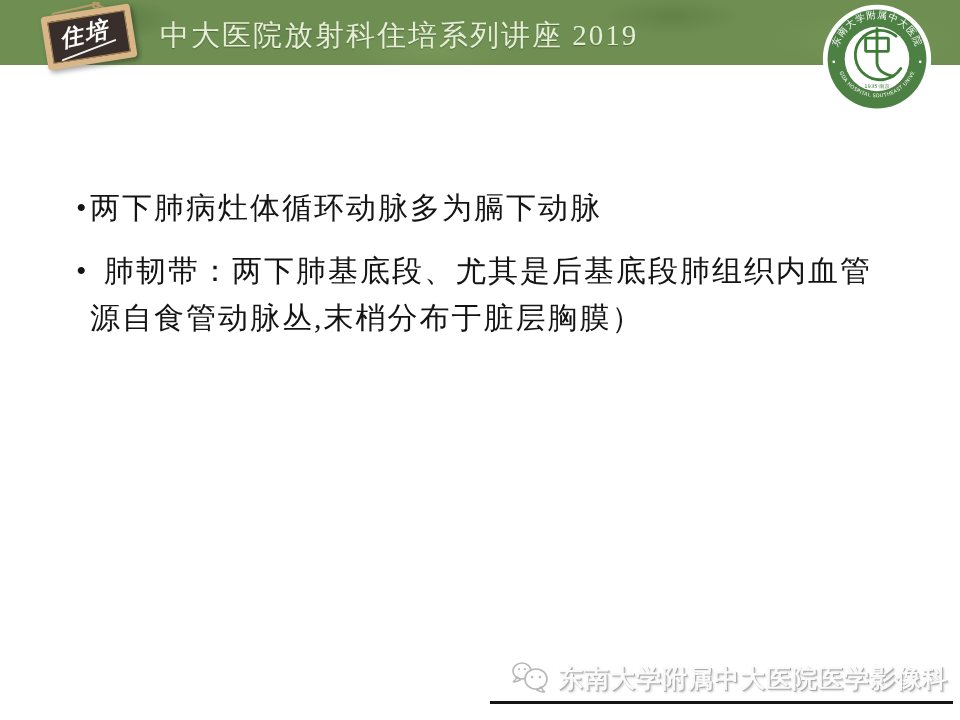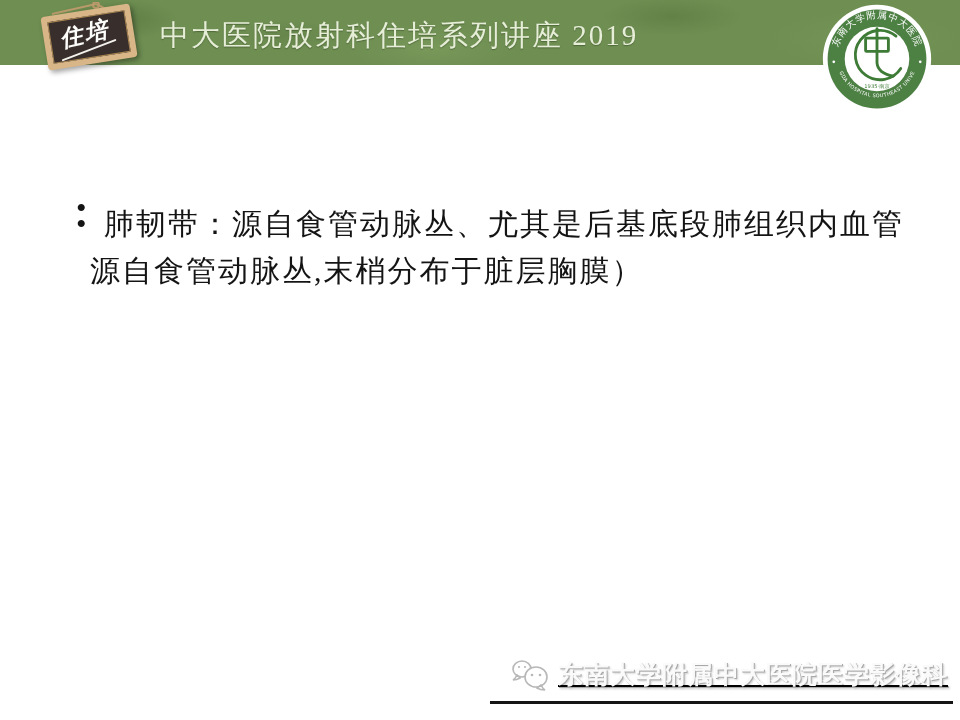--- a/index.html
+++ b/index.html
@@ -39,21 +39,21 @@
     transform:rotate(-12deg);border-radius:2px;
   }
   .ropes{position:absolute;left:0;top:0;}
   
   .content{position:absolute;left:78px;top:184px;width:860px;color:#141414;}
   .bullet{position:relative;padding-left:12px;font-size:30px;line-height:47px;letter-spacing:2px;}
   .bullet + .bullet{margin-top:16px;}
   .bullet-dot{position:absolute;left:-2px;top:0;font-size:30px;line-height:47px;}
   .bline.first{text-indent:14px;}
   
-  .footer{position:absolute;left:510px;top:658px;height:40px;display:flex;align-items:flex-start;text-decoration:underline;}
+  .footer{position:absolute;left:510px;top:658px;height:40px;display:flex;align-items:center;}
   .footer-text{
     font-family:"Liberation Sans","DejaVu Sans",sans-serif;
     font-size:25px;letter-spacing:1px;color:#fafafa;margin-left:6px;white-space:nowrap;
     text-shadow:1px 1px 0 #a9a9a9, 2px 2px 2px #cfcfcf;font-weight:bold;
   }
   .footer-rule{position:absolute;left:490px;top:701px;width:463px;height:3px;background:#151515;}
   
   .logo{position:absolute;left:820px;top:2px;width:114px;height:114px;}
 </style>
 </head>
@@ -96,24 +96,25 @@
       <path d="M 80,36 A 26,26 0 1 0 85,70"></path>
       <rect x="48" y="38" width="24" height="14" rx="1"></rect>
       <path d="M 60,28 L 60,64 Q 61,75 77,78"></path>
     </g>
     <text x="60" y="91" font-size="5.5" fill="#3e7b36" text-anchor="middle" font-family="'DejaVu Sans',sans-serif">1935·南京</text>
   </svg>
 
   <div class="content">
     <div class="bullet">
       <span class="bullet-dot">•</span>
+      <div class="bline">两下肺病灶体循环动脉多为膈下动脉</div>
     </div>
     <div class="bullet">
       <span class="bullet-dot">•</span>
-      <div class="bline first">肺韧带：源自食管动脉丛、尤其是后基底段肺组织内血管</div>
+      <div class="bline first">肺韧带：两下肺基底段、尤其是后基底段肺组织内血管</div>
       <div class="bline">源自食管动脉丛,末梢分布于脏层胸膜）</div>
     </div>
   </div>
 
   <div class="footer">
     <svg width="42" height="36" viewBox="0 0 42 36">
       <g stroke="#b8b8b8" stroke-width="1.6" fill="#ffffff">
         <ellipse cx="12" cy="11" rx="9" ry="8"></ellipse>
         <path d="M 7,17 Q 5,21 3,22 Q 7,22 10,20 Z"></path>
         <ellipse cx="26" cy="19" rx="11" ry="10"></ellipse>

